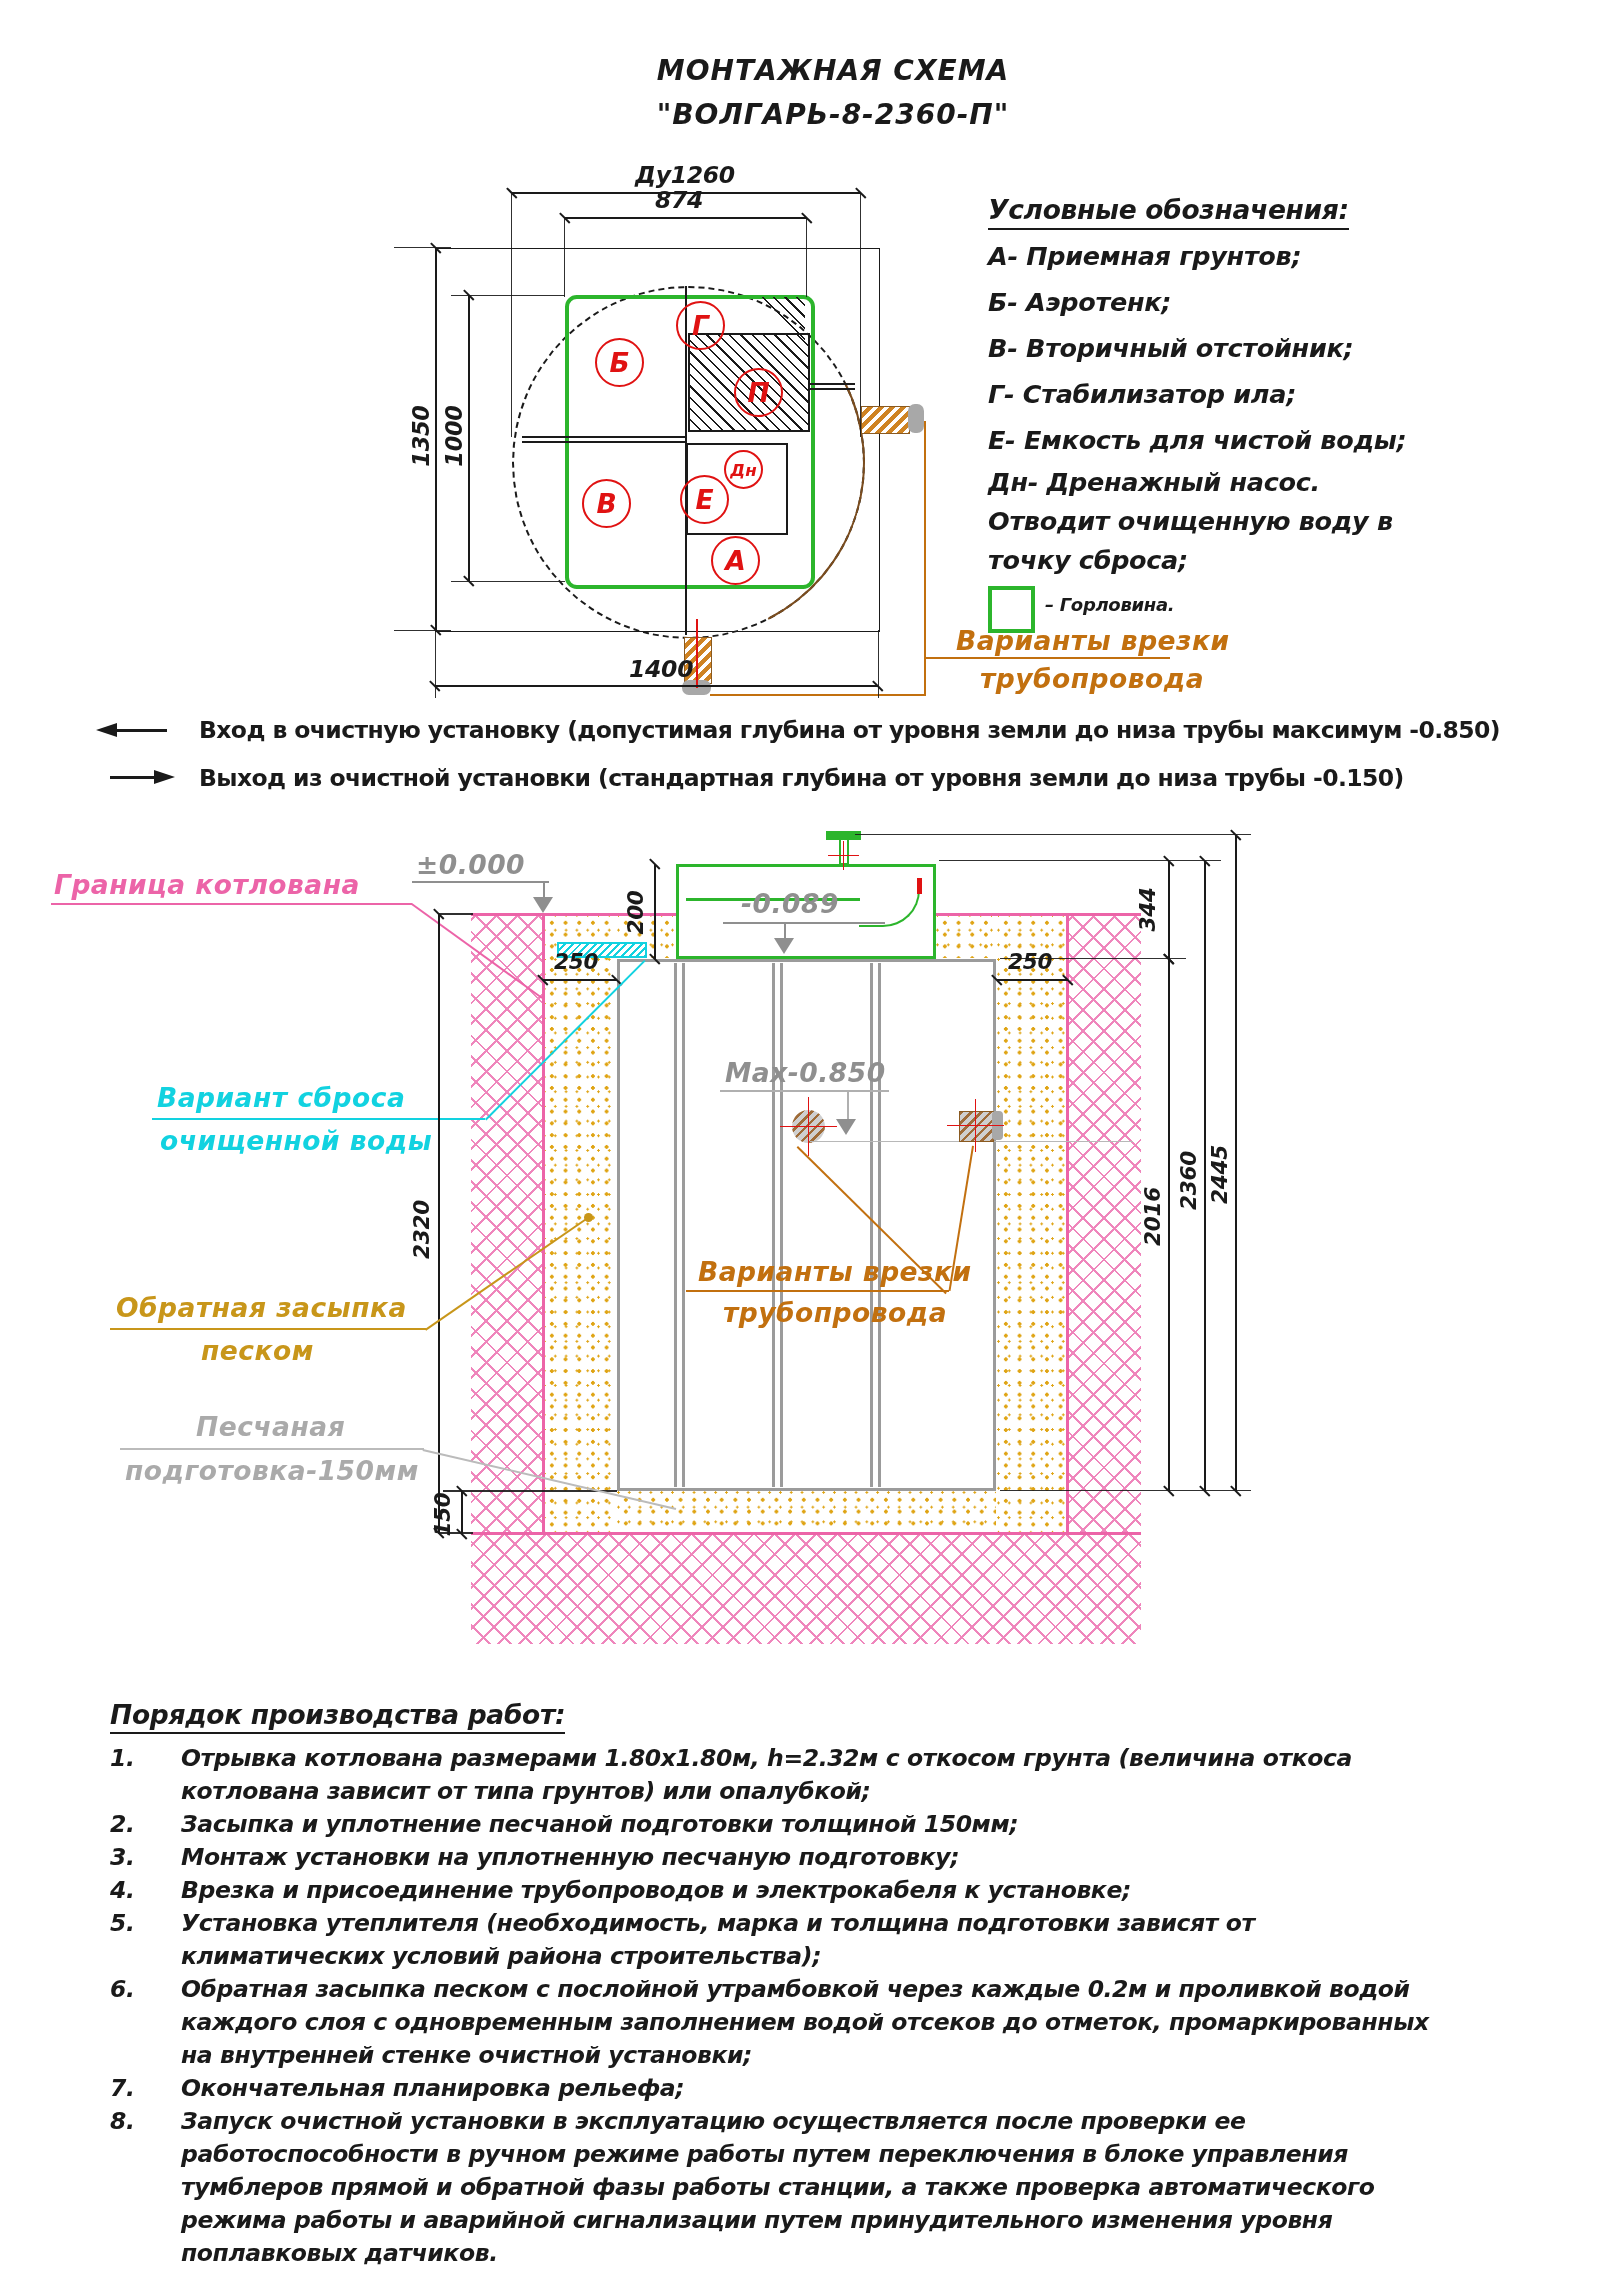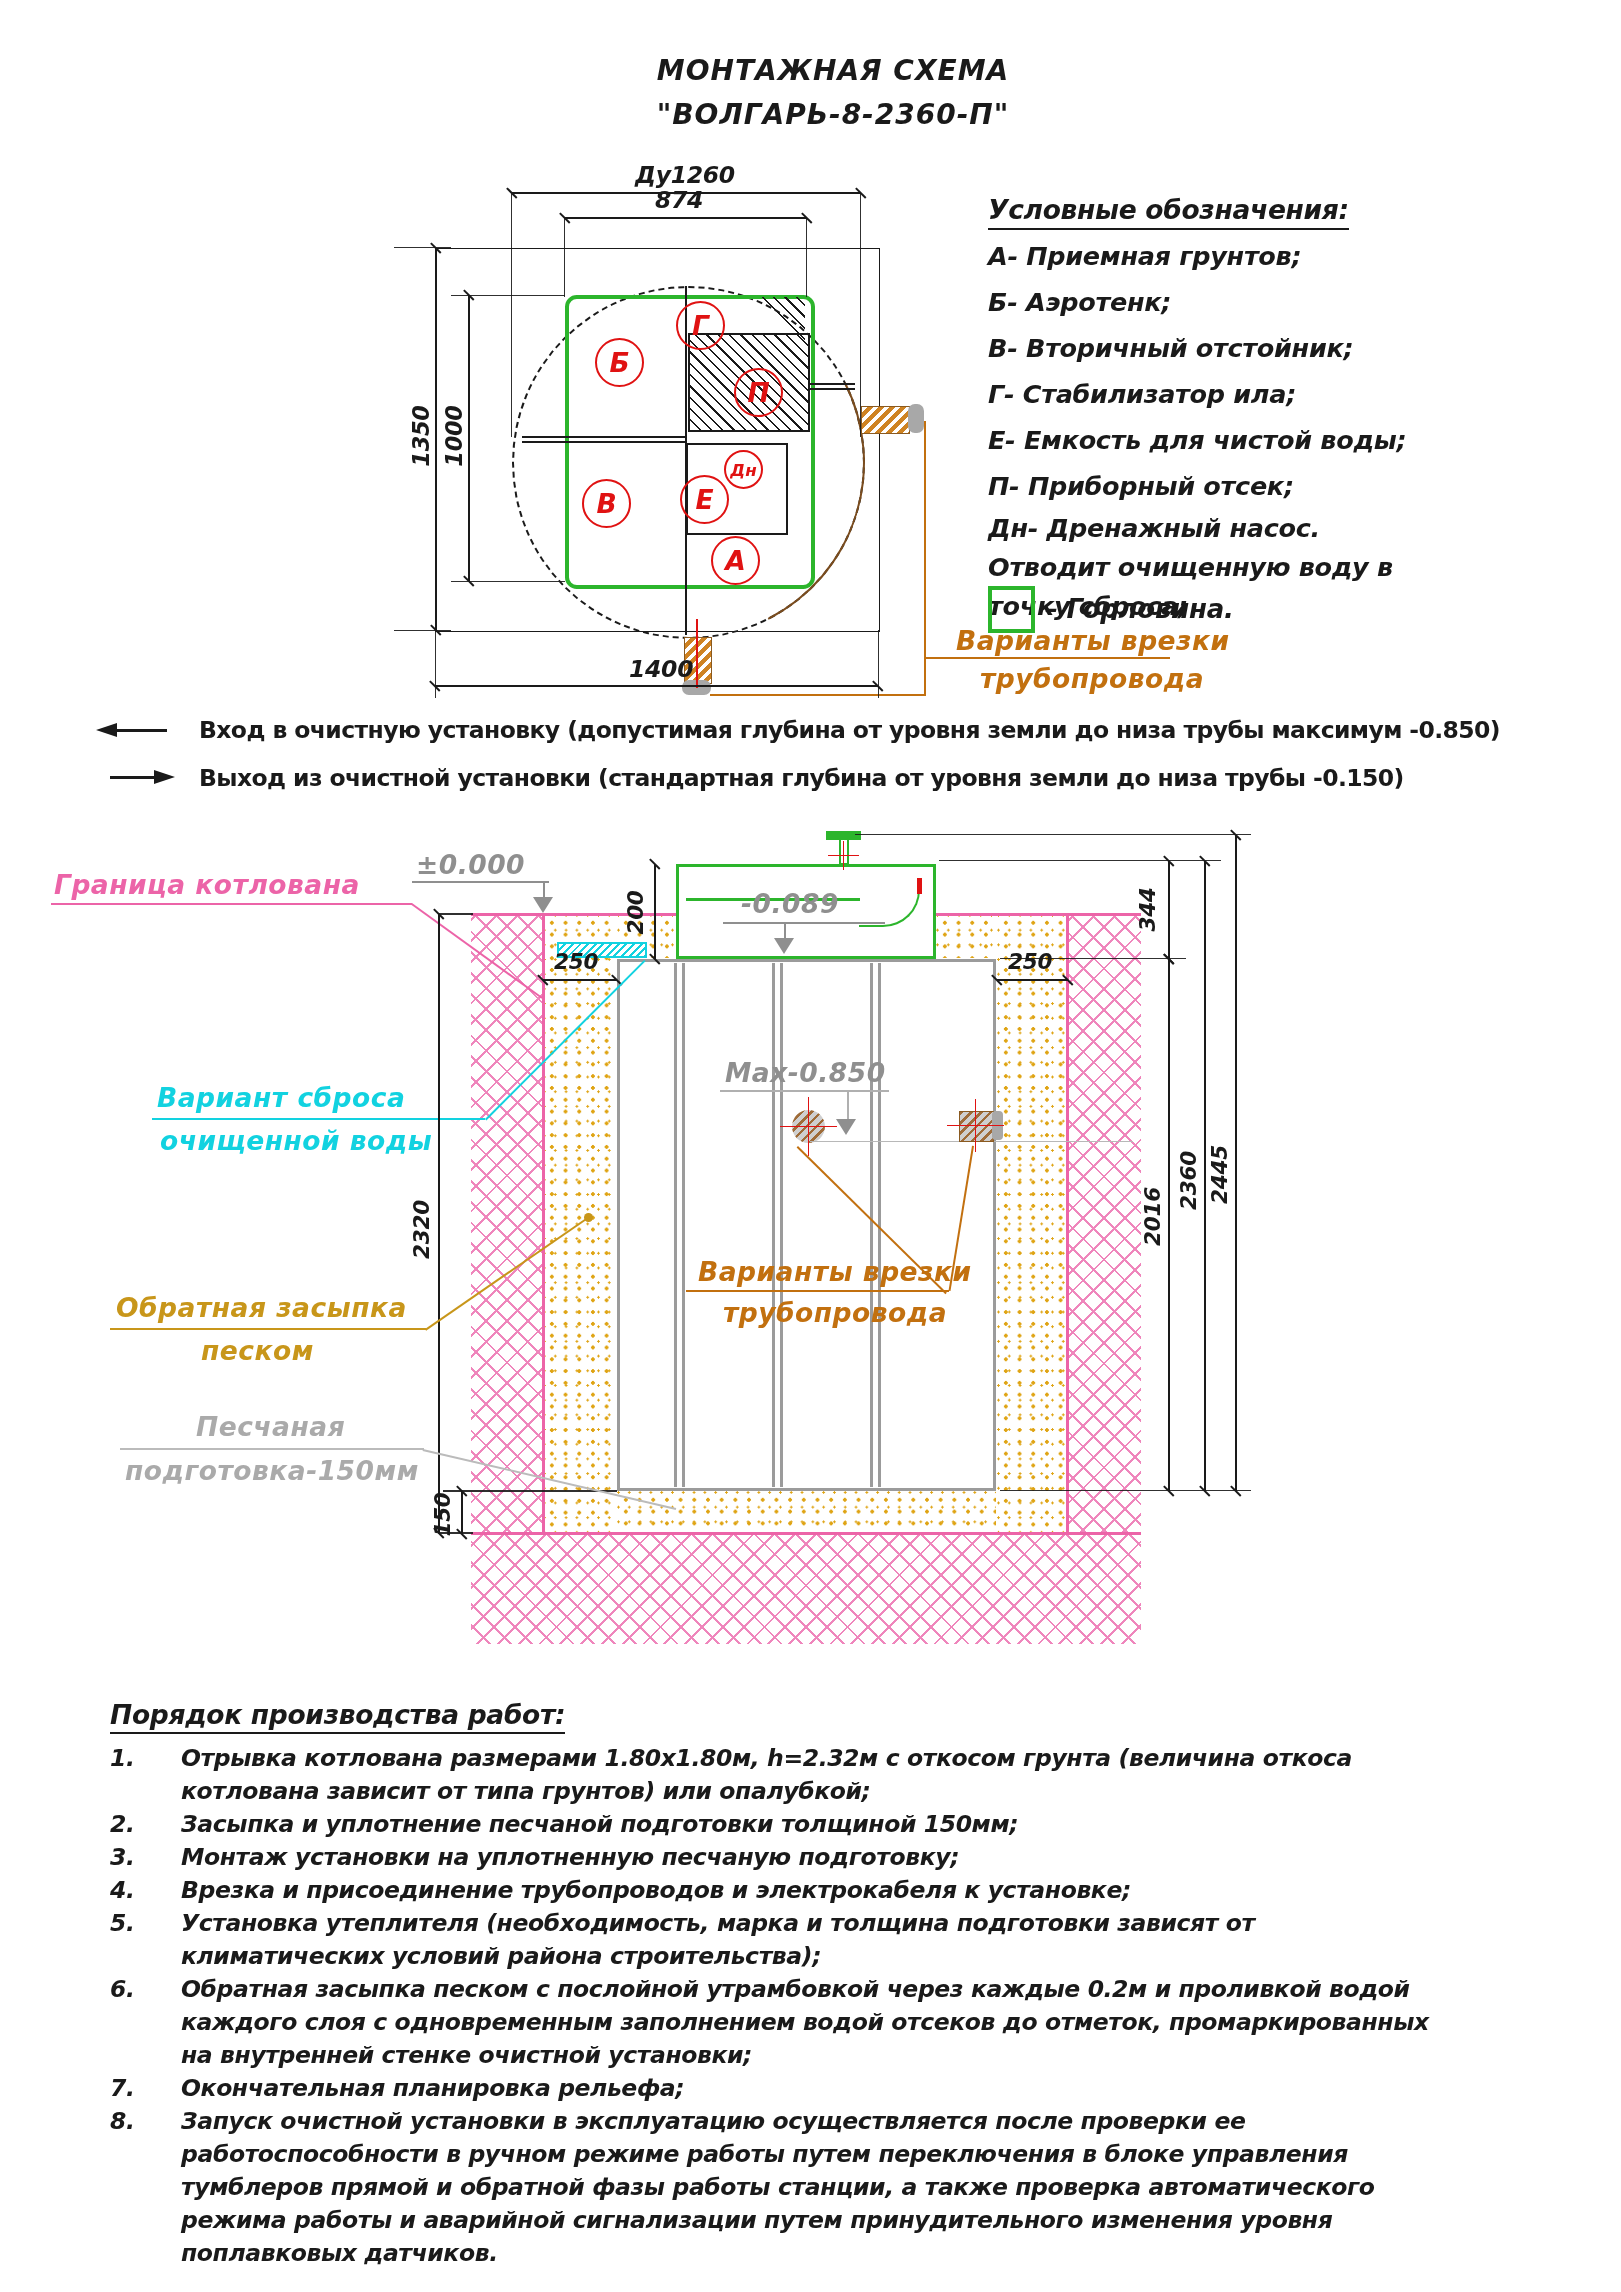--- a/index.html
+++ b/index.html
@@ -126,25 +126,24 @@
   <div class="wit" style="left:435px;top:630px;width:1.2px;height:68px"></div>
   <div class="wit" style="left:878px;top:630px;width:1.2px;height:68px"></div>
 
   <div class="lab" style="left:988px;top:194px;font-size:26.5px;border-bottom:2.5px solid var(--ink);padding-bottom:2.9px">Условные обозначения:</div>
   <div class="legend-items">
     <div>А- Приемная грунтов;</div>
     <div>Б- Аэротенк;</div>
     <div>В- Вторичный отстойник;</div>
     <div>Г- Стабилизатор ила;</div>
     <div>Е- Емкость для чистой воды;</div>
-    <div>П- Приборный отсек;</div>
     <div style="line-height:39px">Дн- Дренажный насос. Отводит очищенную воду в точку сброса;</div>
   </div>
   <div class="abs" style="left:988px;top:586px;width:39px;height:39px;border:4.9px solid var(--green)"></div>
-  <div class="lab" style="left:1045px;top:594px;font-size:26px">– Горловина.</div>
+  <div class="lab" style="left:1045px;top:594px;font-size:18px">– Горловина.</div>
 
   <div class="abs" style="left:96px;top:723px;width:0;height:0;border-top:7.8px solid transparent;border-bottom:7.8px solid transparent;border-right:21.6px solid var(--ink)"></div>
   <div class="ln" style="left:116px;top:729px;width:51px;height:2.9px"></div>
   <div class="note-text" style="left:199px;top:716px">Вход в очистную установку (допустимая глубина от уровня земли до низа трубы максимум  -0.850)</div>
   <div class="ln" style="left:110px;top:776px;width:45px;height:2.9px"></div>
   <div class="abs" style="left:154px;top:770px;width:0;height:0;border-top:7.8px solid transparent;border-bottom:7.8px solid transparent;border-left:21.6px solid var(--ink)"></div>
   <div class="note-text" style="left:199px;top:764px">Выход из очистной установки (стандартная глубина от уровня земли до низа трубы  -0.150)</div>
 
   <div class="soil" style="left:471px;top:914px;width:72px;height:619px"></div>
   <div class="soil" style="left:1067px;top:914px;width:74px;height:619px"></div>

